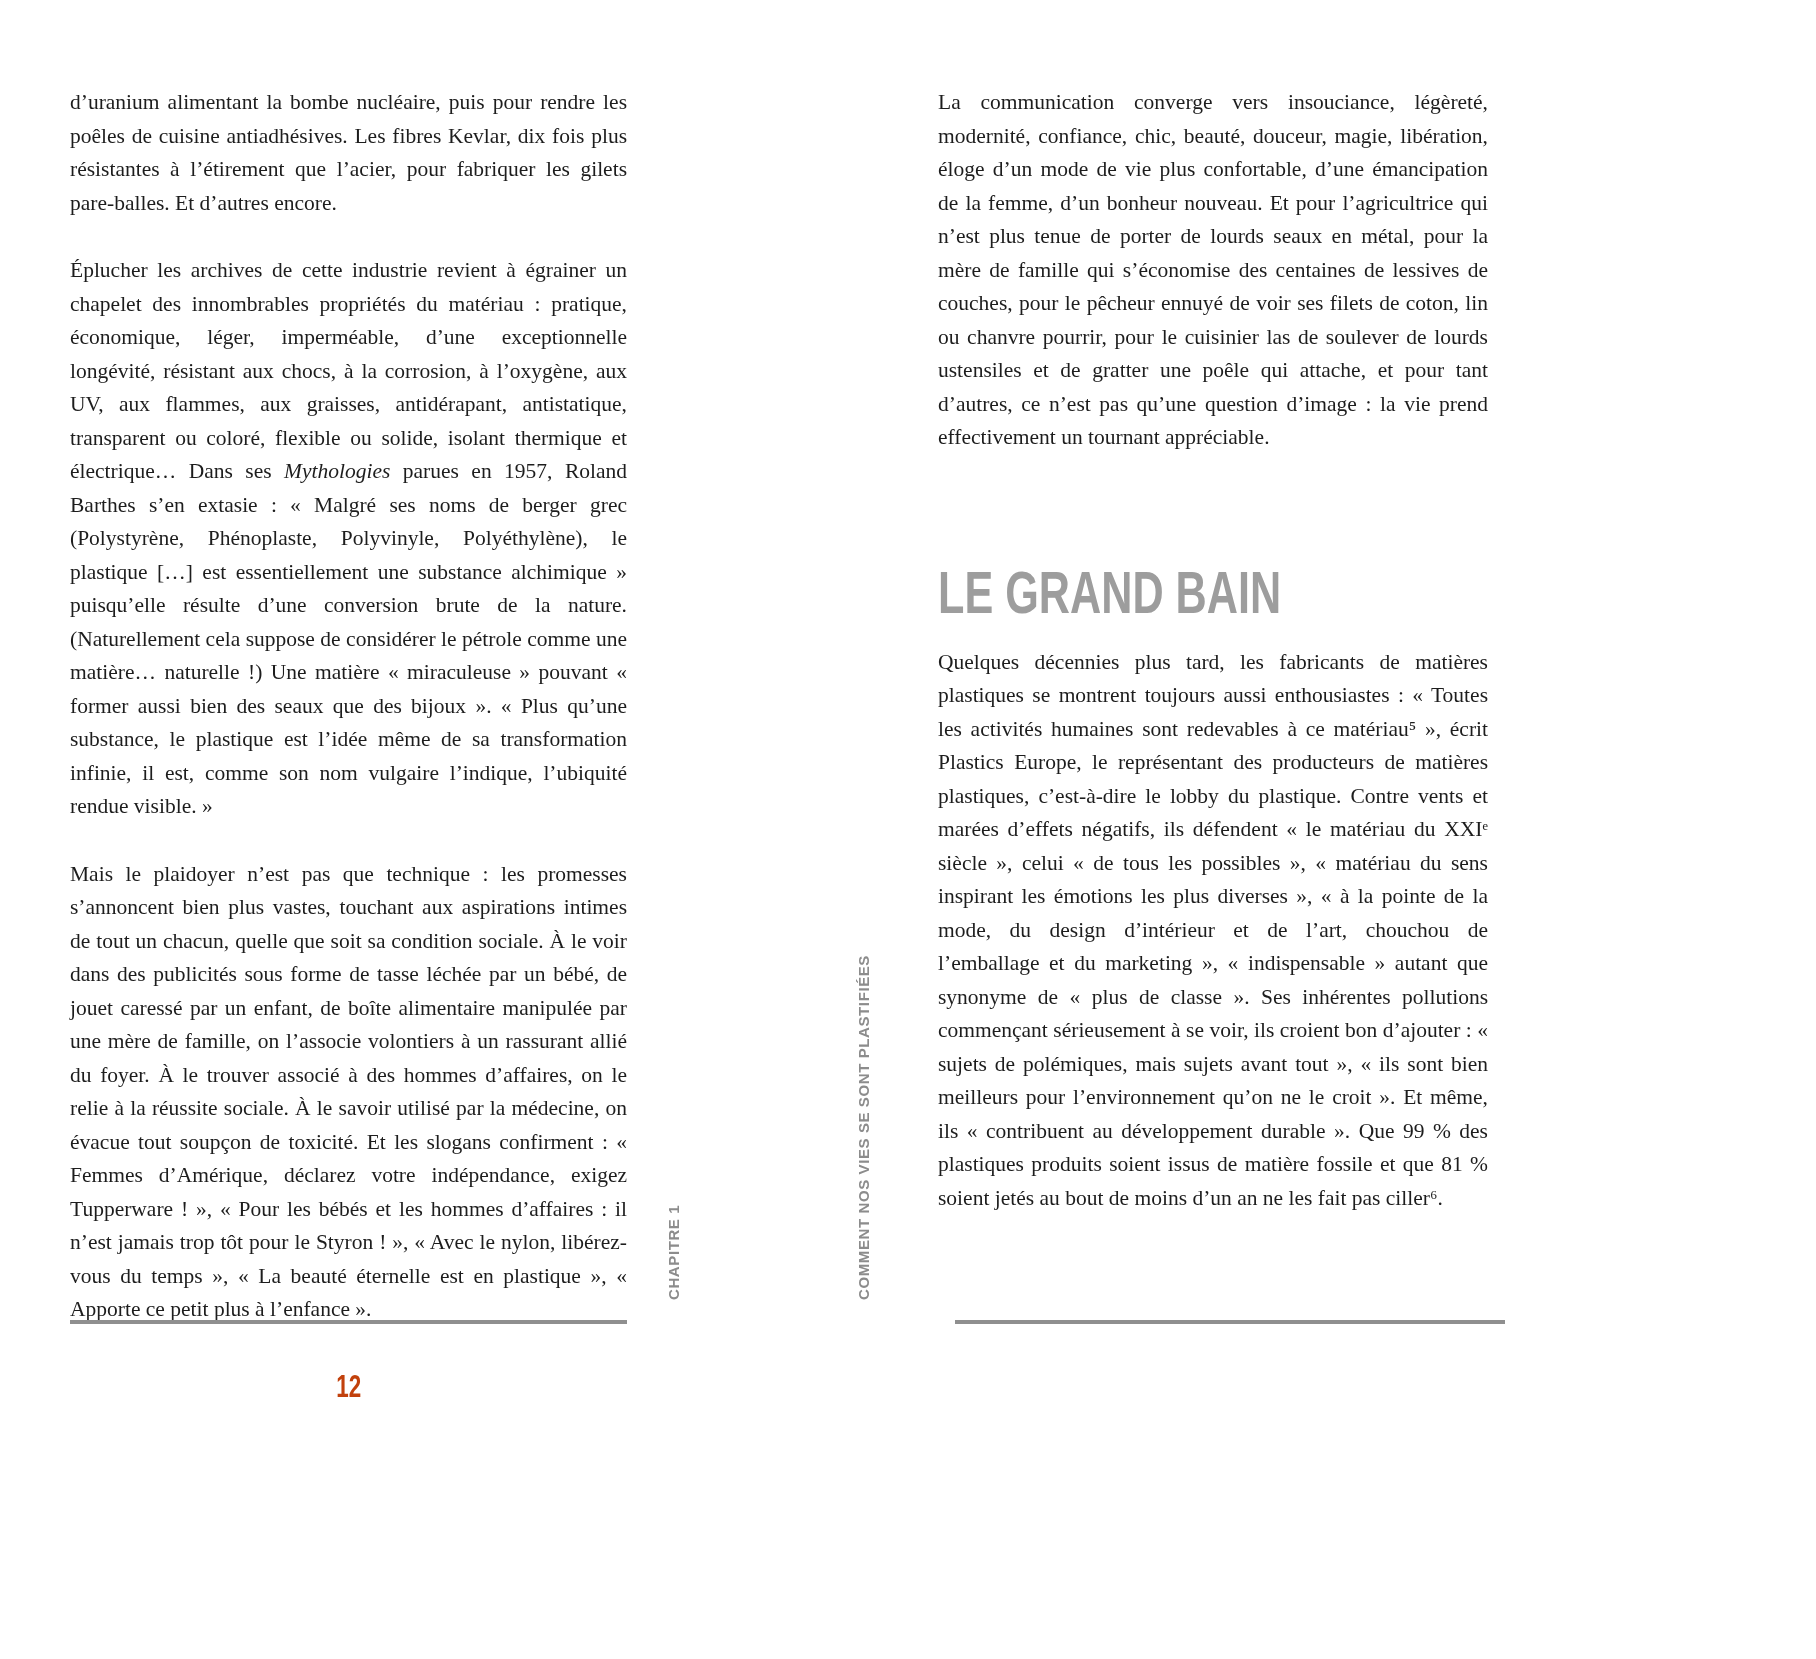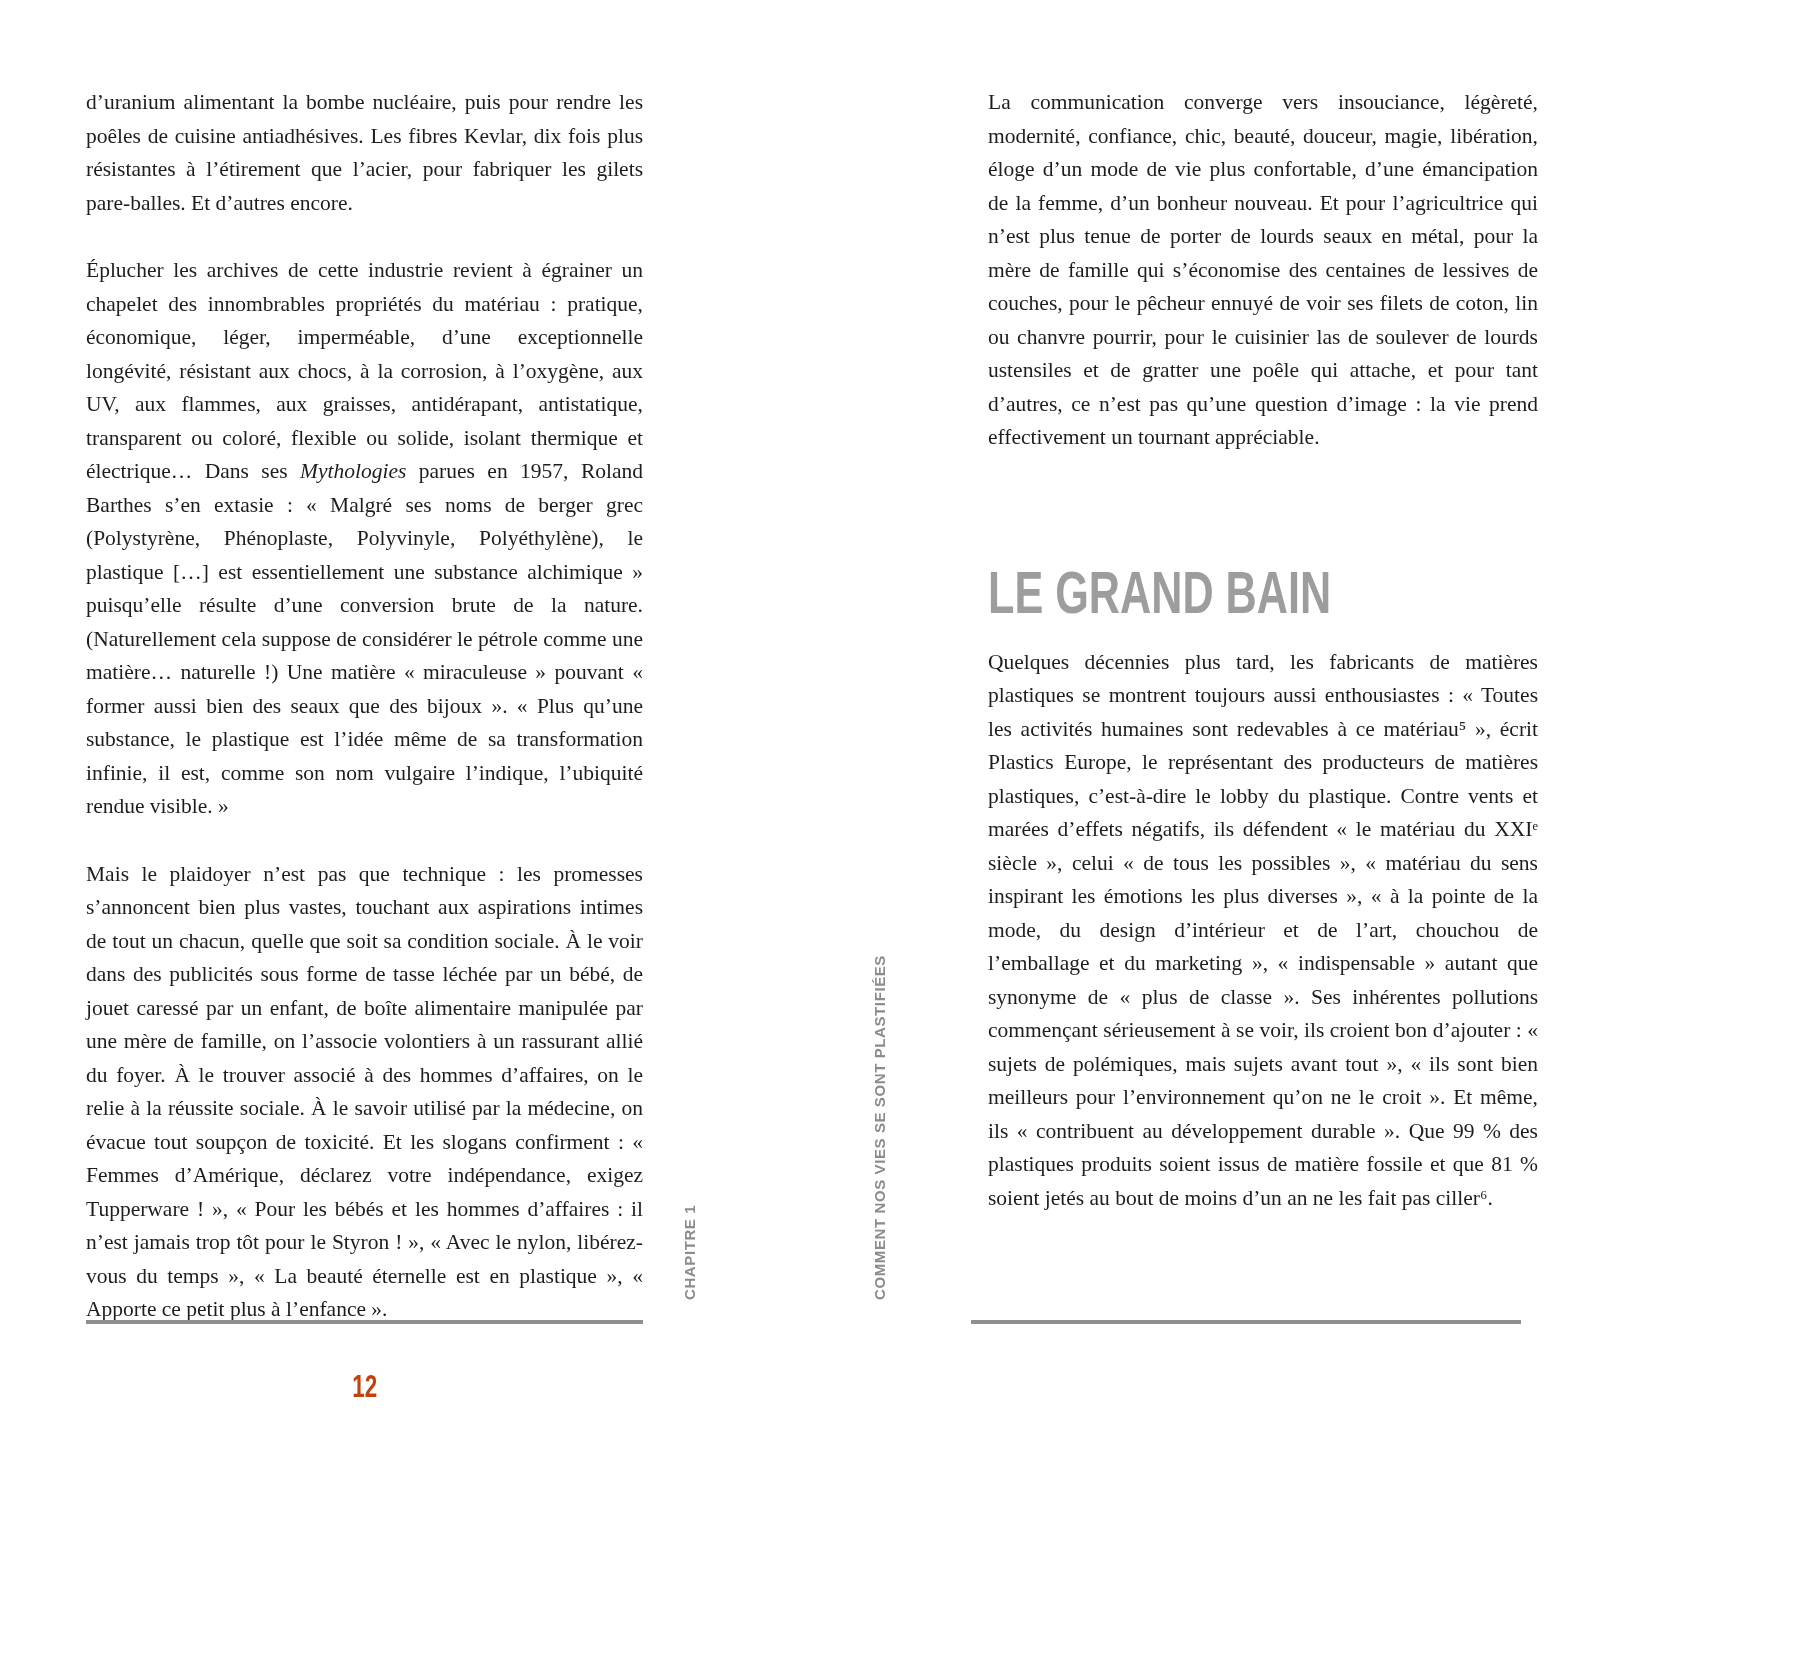--- a/index.html
+++ b/index.html
@@ -7,28 +7,27 @@
     padding: 0;
     background: #ffffff;
   }
   .spread {
     position: relative;
     width: 1580px;
     height: 1659px;
     background: #ffffff;
     overflow: hidden;
     font-family: "Liberation Serif", serif;
-    margin-left: 16px;
   }
   .text-col {
     position: absolute;
     top: 86px;
   }
   .col-left  { left: 70px;  width: 557px; }
-  .col-right { left: 972px; width: 550px; }
+  .col-right { left: 938px; width: 550px; }
   .text-col p {
     margin: 0 0 34px 0;
     font-size: 21.5px;
     line-height: 33.5px;
     text-align: justify;
     color: #1d1d1d;
     hyphens: auto;
     -webkit-hyphens: auto;
   }
   .text-col p em {

